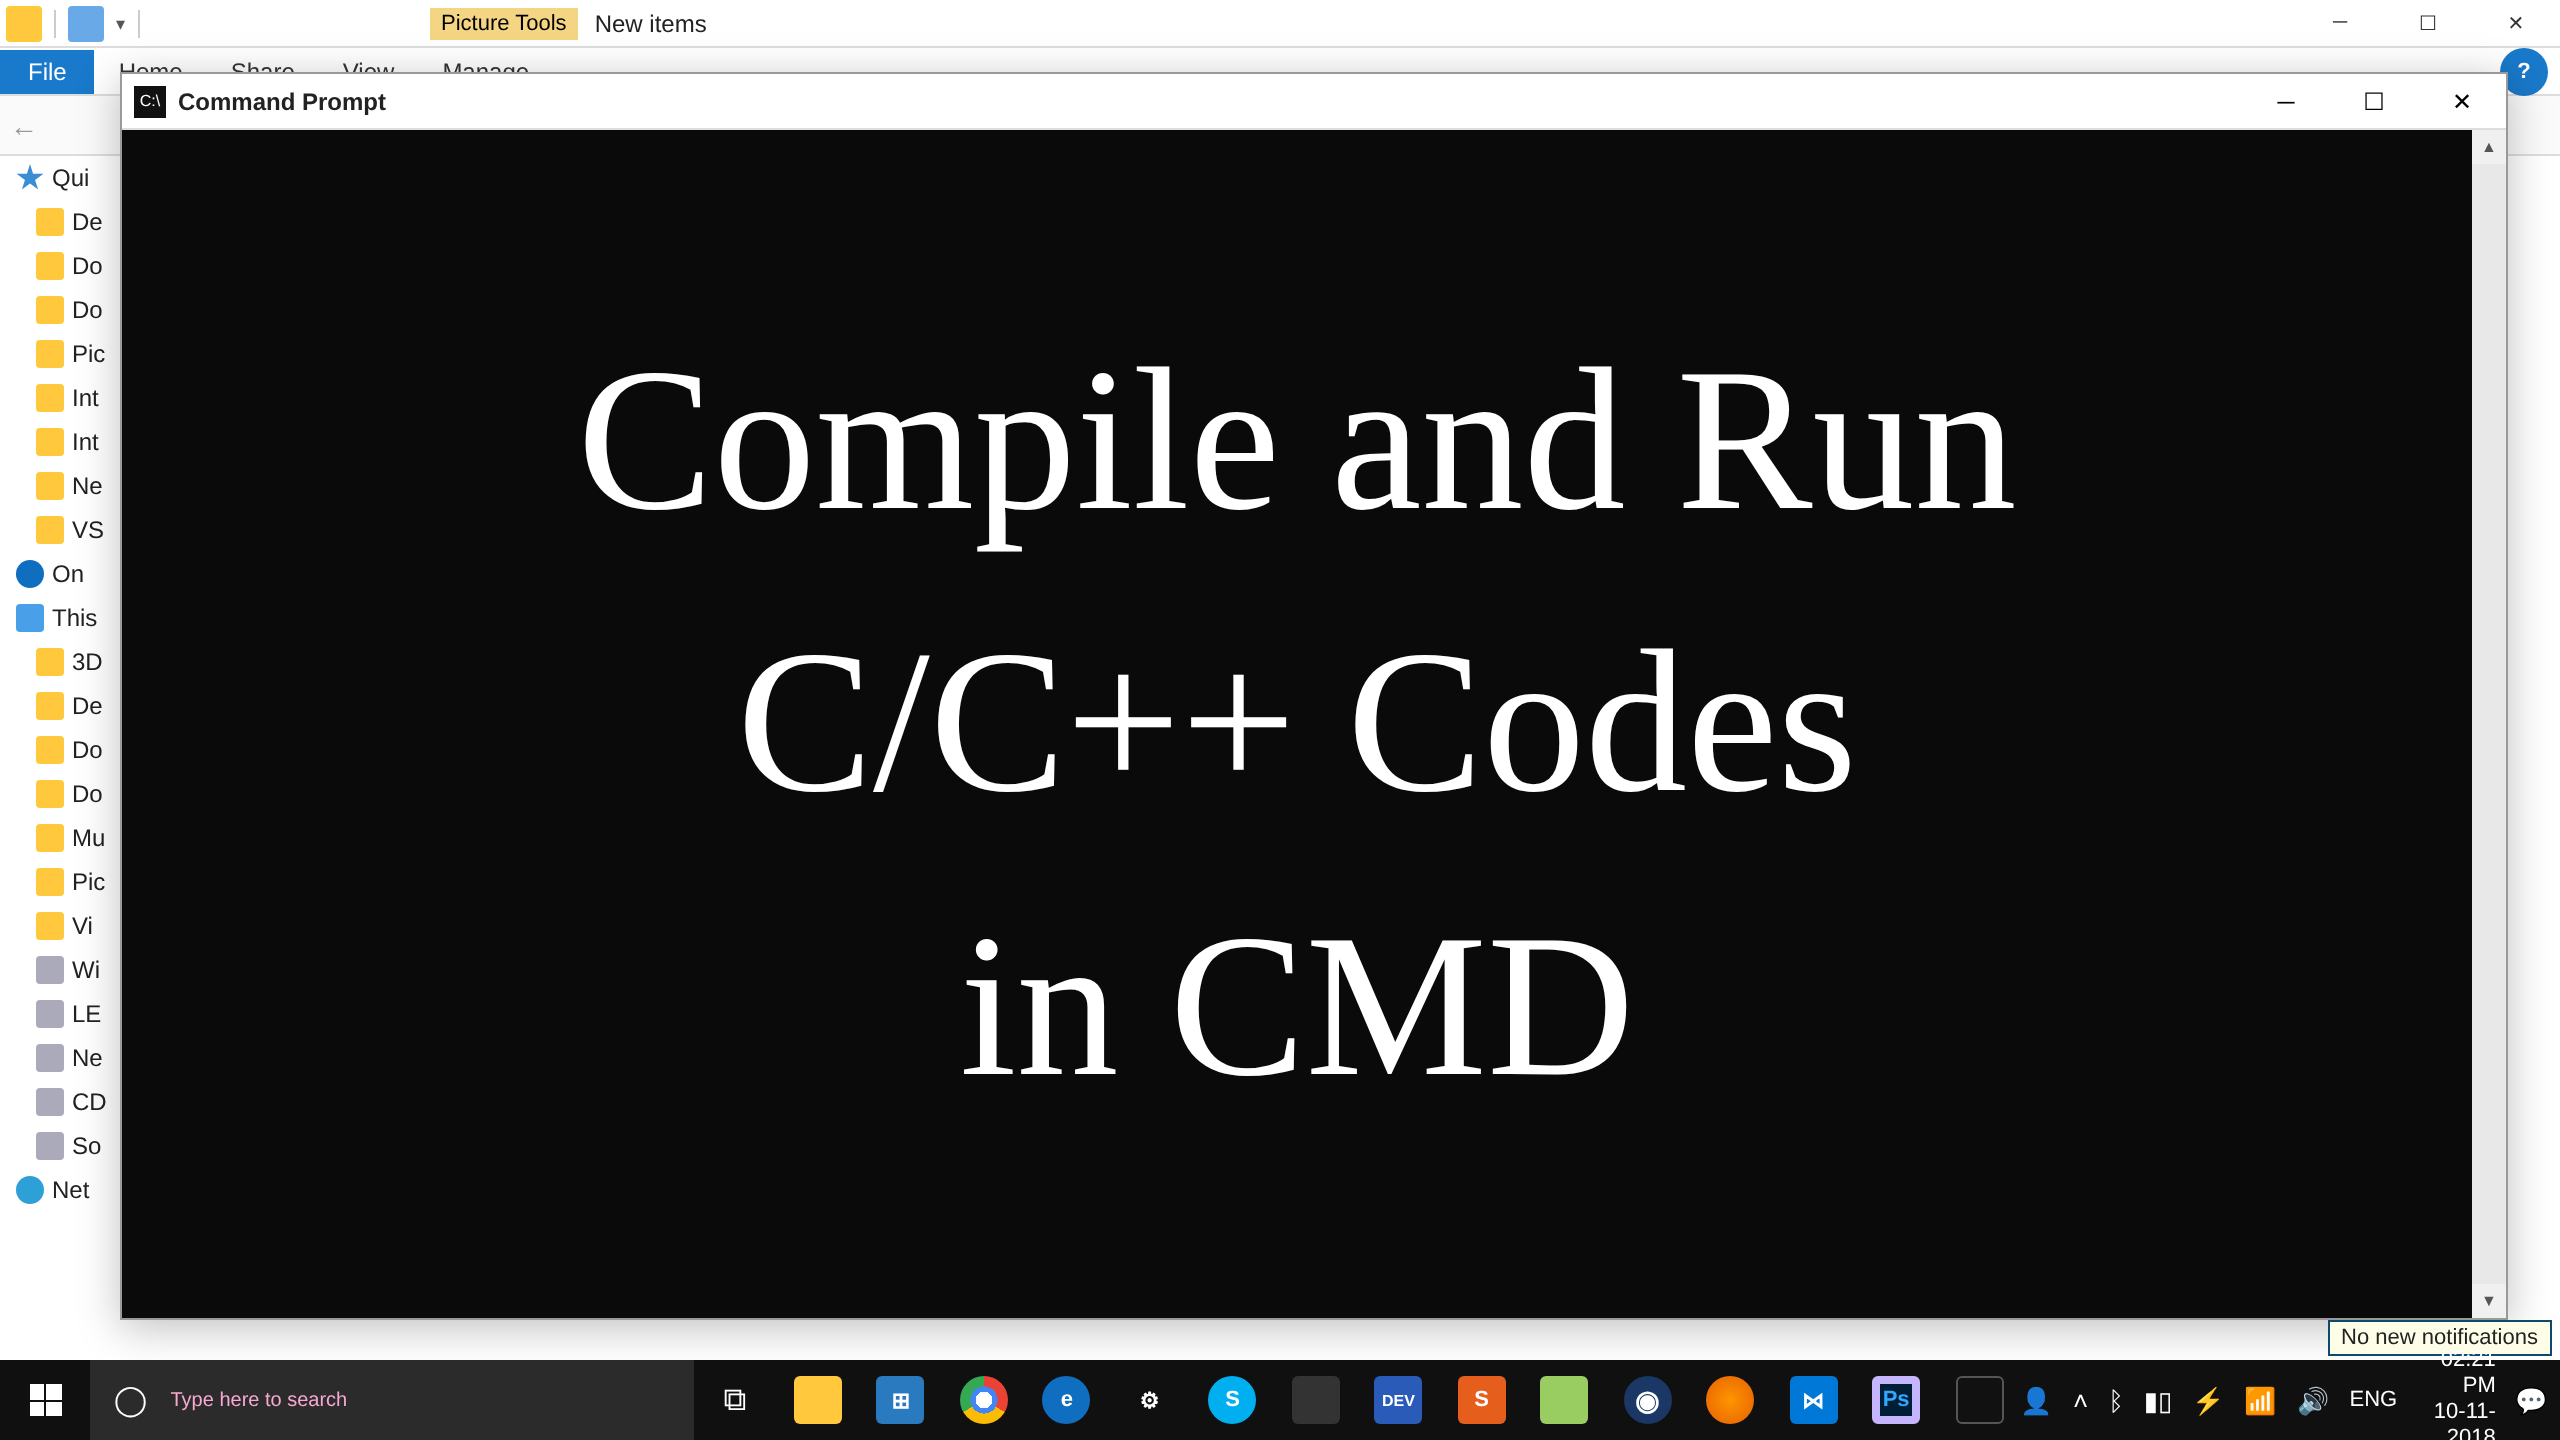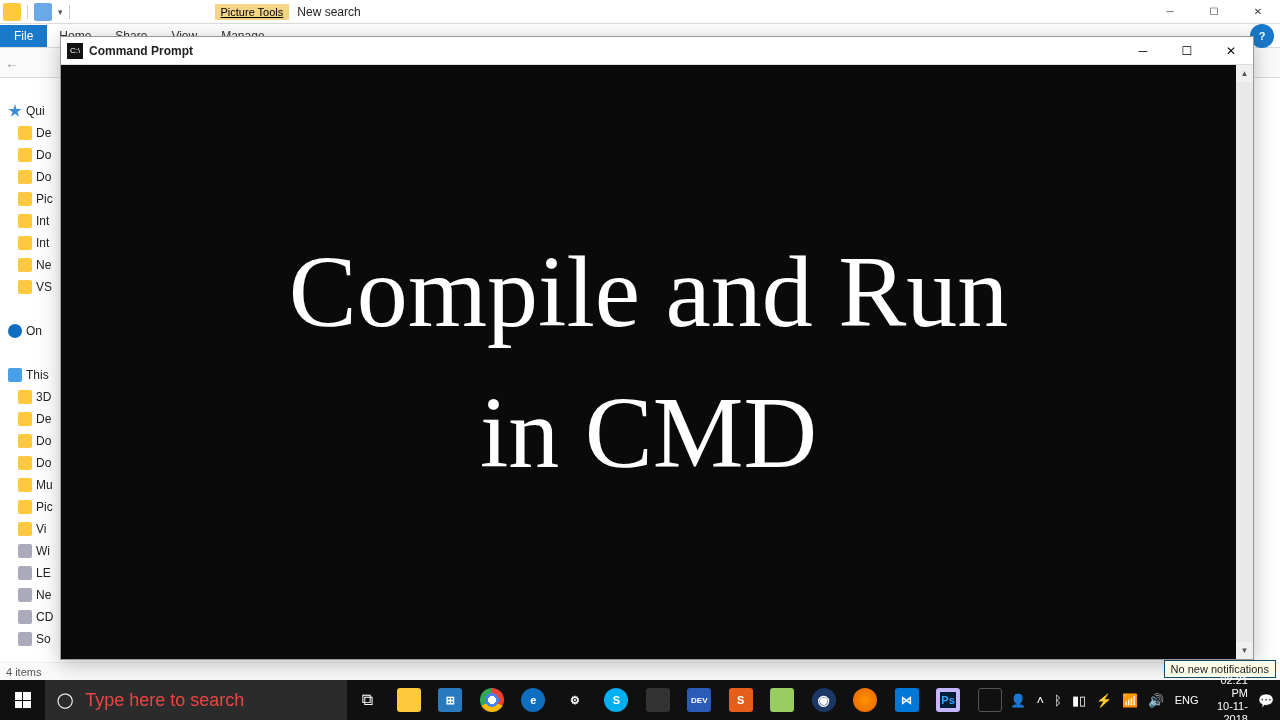--- a/index.html
+++ b/index.html
@@ -3,36 +3,36 @@
 <meta charset="utf-8">
 <style>
 * { margin: 0; padding: 0; box-sizing: border-box; font-family: "Segoe UI", sans-serif; }
 body { width: 1280px; height: 720px; overflow: hidden; background: #fff; position: relative; }
 
 
 .explorer { position: absolute; top: 0; left: 0; right: 0; bottom: 40px; background: #fff; }
 .qat { height: 24px; background: #fff; display: flex; align-items: center; font-size: 11px; border-bottom: 1px solid #ddd; }
 .qat-icon { width: 18px; height: 18px; background: #ffc83d; margin: 0 3px; border-radius: 2px; }
 .qat-sep { width: 1px; height: 14px; background: #ccc; margin: 0 3px; }
-.qat-tool { padding: 2px 6px; background: #f3d584; font-size: 11px; margin-left: 142px; text-decoration: underline; }
+.qat-tool { padding: 2px 6px; background: #f3d584; font-size: 11px; margin-left: 142px; }
 .qat-title { padding: 2px 8px; font-size: 12px; color: #222; }
 .win-ctrl { margin-left: auto; display: flex; }
 .win-ctrl span { width: 44px; height: 24px; display: flex; align-items: center; justify-content: center; font-size: 10px; color: #333; }
 
 .ribbon { height: 24px; display: flex; align-items: center; border-bottom: 1px solid #ddd; }
 .ribbon-file { background: #1979ca; color: #fff; padding: 4px 14px; font-size: 12px; }
 .ribbon-tab { padding: 4px 12px; font-size: 12px; color: #333; }
 .ribbon-help { margin-left: auto; width: 24px; height: 24px; background: #1979ca; color: #fff; border-radius: 50%; display: flex; align-items: center; justify-content: center; font-size: 11px; margin-right: 6px; font-weight: bold; }
 
 .nav-bar { height: 30px; background: #fafafa; border-bottom: 1px solid #ddd; display: flex; align-items: center; }
 .nav-arrow { width: 24px; text-align: center; color: #999; font-size: 14px; }
 
 .sidebar { position: absolute; top: 78px; left: 0; width: 60px; bottom: 18px; background: #fff; overflow: hidden; }
 .side-item { display: flex; align-items: center; height: 22px; padding-left: 18px; font-size: 12px; color: #222; white-space: nowrap; }
-.side-item.head { padding-left: 8px; margin-top: 22px; }
+.side-item.head { padding-left: 8px; margin-top: 0; }
 .side-ico { width: 14px; height: 14px; margin-right: 4px; display: inline-block; border-radius: 2px; }
 .ico-star { background: #3b8dd6; clip-path: polygon(50% 0, 61% 35%, 98% 35%, 68% 57%, 79% 91%, 50% 70%, 21% 91%, 32% 57%, 2% 35%, 39% 35%); }
 .ico-folder { background: #ffc83d; }
 .ico-cloud { background: #0f6ebf; border-radius: 50%; }
 .ico-pc { background: #4aa0e8; }
 .ico-drive { background: #aab; }
 .ico-net { background: #2ea0d8; border-radius: 50%; }
 
 .status { position: absolute; bottom: 0; left: 0; right: 0; height: 18px; font-size: 11px; padding-left: 6px; color: #555; display: flex; align-items: center; background: #fafafa; border-top: 1px solid #eee; }
 
@@ -51,41 +51,41 @@
 
 .overlay-line { font-family: "Comic Sans MS", cursive; color: #fff; font-size: 102px; line-height: 1.15; white-space: nowrap; }
 
 
 .taskbar { position: absolute; bottom: 0; left: 0; right: 0; height: 40px; background: #101010; display: flex; align-items: center; color: #fff; }
 .tb-start { width: 48px; height: 40px; display: flex; align-items: center; justify-content: center; }
 .win-logo { width: 16px; height: 16px; display: grid; grid-template-columns: 1fr 1fr; grid-template-rows: 1fr 1fr; gap: 1px; }
 .win-logo span { background: #fff; }
 .tb-search { display: flex; align-items: center; background: #2b2b2b; height: 40px; width: 320px; }
 .tb-search-ico { width: 40px; display: flex; align-items: center; justify-content: center; font-size: 15px; }
-.tb-search-txt { font-size: 18px; color: #ef4444; text-align: center; }
+.tb-search-txt { font-size: 10px; color: #f9a8d4; text-align: center; }
 .tb-btn { width: 44px; height: 40px; display: flex; align-items: center; justify-content: center; }
 .tb-app { width: 24px; height: 24px; border-radius: 3px; display: flex; align-items: center; justify-content: center; font-size: 11px; font-weight: bold; }
 .tb-tray { margin-left: auto; display: flex; align-items: center; height: 40px; font-size: 11px; gap: 10px; padding-right: 6px; }
 .tb-tray .ico { font-size: 13px; color: #fff; }
 .tb-clock { text-align: right; font-size: 11px; line-height: 1.2; }
 
 .tooltip-notif { position: absolute; right: 4px; bottom: 42px; background: #fdfde8; border: 1px solid #0c4a6e; font-size: 11px; padding: 2px 6px; color: #222; }
 </style>
 </head>
 <body>
 
 <div class="explorer">
   <div class="qat">
     <span class="qat-icon"></span>
     <span class="qat-sep"></span>
     <span class="qat-icon" style="background:#6aa9e8"></span>
     <span style="font-size:9px;color:#555;margin:0 3px">▾</span>
     <span class="qat-sep"></span>
     <span class="qat-tool">Picture Tools</span>
-    <span class="qat-title">New search</span>
+    <span class="qat-title">New items</span>
     <div class="win-ctrl">
       <span>─</span>
       <span>☐</span>
       <span>✕</span>
     </div>
   </div>
   <div class="ribbon">
     <span class="ribbon-file">File</span>
     <span class="ribbon-tab">Home</span>
     <span class="ribbon-tab">Share</span>
@@ -189,38 +189,36 @@
     <div class="side-item">
         <span class="side-ico ico-drive"></span>
         <span>So</span>
       </div>
     <div class="side-item head">
         <span class="side-ico ico-net"></span>
         <span>Net</span>
       </div>
   </div>
 
-  <div class="status">
-    <span>4 items</span>
-  </div>
 </div>
 
 <div class="cmd-window">
   <div class="cmd-title">
     <span class="cmd-ico">C:\</span>
     <span class="cmd-title-text">Command Prompt</span>
     <div class="cmd-ctrls">
       <span>─</span>
       <span>☐</span>
       <span class="cmd-close">✕</span>
     </div>
   </div>
   <div class="cmd-body-wrap">
     <div class="cmd-body">
       <div class="overlay-line">Compile and Run</div>
+      <div class="overlay-line">C/C++ Codes</div>
       <div class="overlay-line">in CMD</div>
     </div>
     <div class="cmd-scroll">
       <div class="arr">▲</div>
       <div class="track"></div>
       <div class="arr">▼</div>
     </div>
   </div>
 </div>
 

